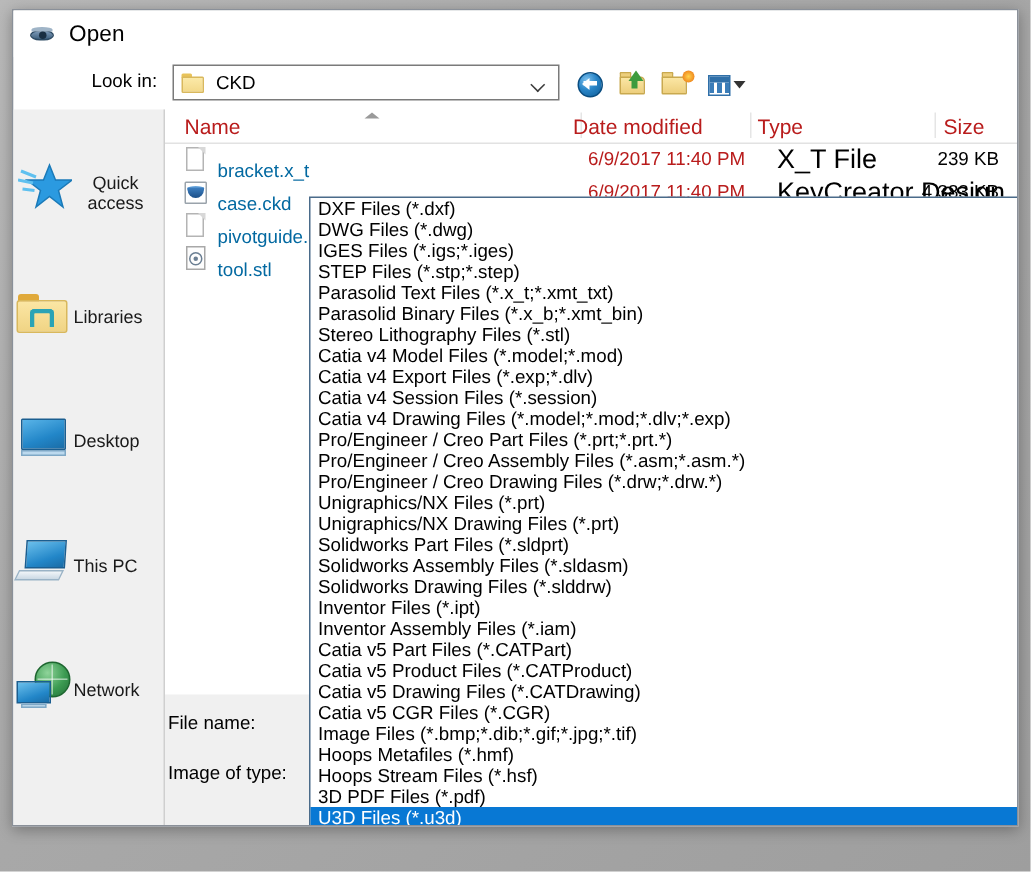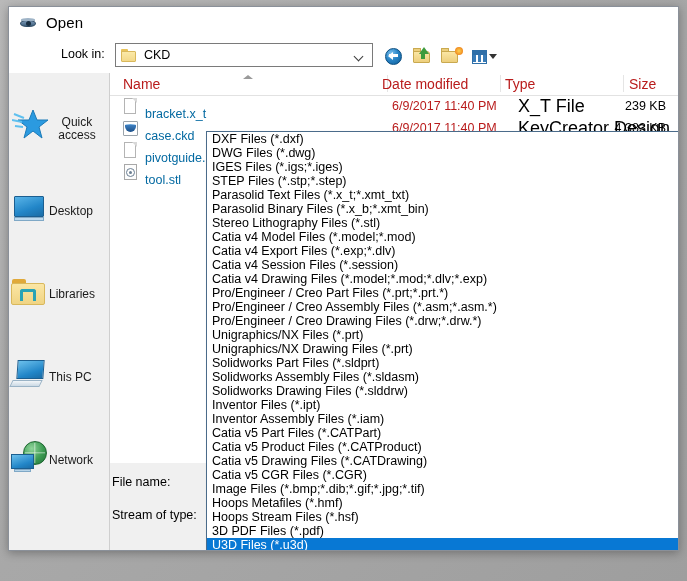--- a/index.html
+++ b/index.html
@@ -671,34 +671,34 @@
         <div class="place-icon ic-star">
           <svg width="36" height="34" viewBox="0 0 36 34">
             <polygon points="21,2 25,12 36,12 27,19 30,30 21,23 12,30 15,19 6,12 17,12" fill="#2b9ae0" stroke="#1b7ab8" stroke-width="1"></polygon>
             <path d="M2 6 L12 10 M0 12 L10 14 M3 18 L11 19" stroke="#5fc0ef" stroke-width="2" fill="none"></path>
           </svg>
         </div>
         <div class="place-label">Quick access</div>
       </div>
 
       <div class="place">
-        <div class="place-icon ic-desktop">
-          <div class="screen"></div>
-            <div class="base"></div>
-        </div>
-        <div class="place-label">Desktop</div>
-      </div>
-
-      <div class="place">
         <div class="place-icon ic-lib">
           <div class="ftab"></div>
             <div class="fbody"></div>
             <div class="book"></div>
         </div>
         <div class="place-label">Libraries</div>
+      </div>
+
+      <div class="place">
+        <div class="place-icon ic-desktop">
+          <div class="screen"></div>
+            <div class="base"></div>
+        </div>
+        <div class="place-label">Desktop</div>
       </div>
 
       <div class="place">
         <div class="place-icon ic-pc">
           <div class="screen"></div>
             <div class="kb"></div>
         </div>
         <div class="place-label">This PC</div>
       </div>
 
@@ -762,21 +762,21 @@
               <div class="ring"></div>
               <div class="dot"></div>
           </div>
           <div class="fr-name">tool.stl</div>
         </div>
       </div>
     </div>
 
     <div class="bottom">
       <div class="b-label fname">File name:</div>
-      <div class="b-label ftype">Stream of type:</div>
+      <div class="b-label ftype">Image of type:</div>
     </div>
 
     <div class="dropdown">
       <div id="dd-options">
           <div class="dd-item">DXF Files (*.dxf)</div>
           <div class="dd-item">DWG Files (*.dwg)</div>
           <div class="dd-item">IGES Files (*.igs;*.iges)</div>
           <div class="dd-item">STEP Files (*.stp;*.step)</div>
           <div class="dd-item">Parasolid Text Files (*.x_t;*.xmt_txt)</div>
           <div class="dd-item">Parasolid Binary Files (*.x_b;*.xmt_bin)</div>

